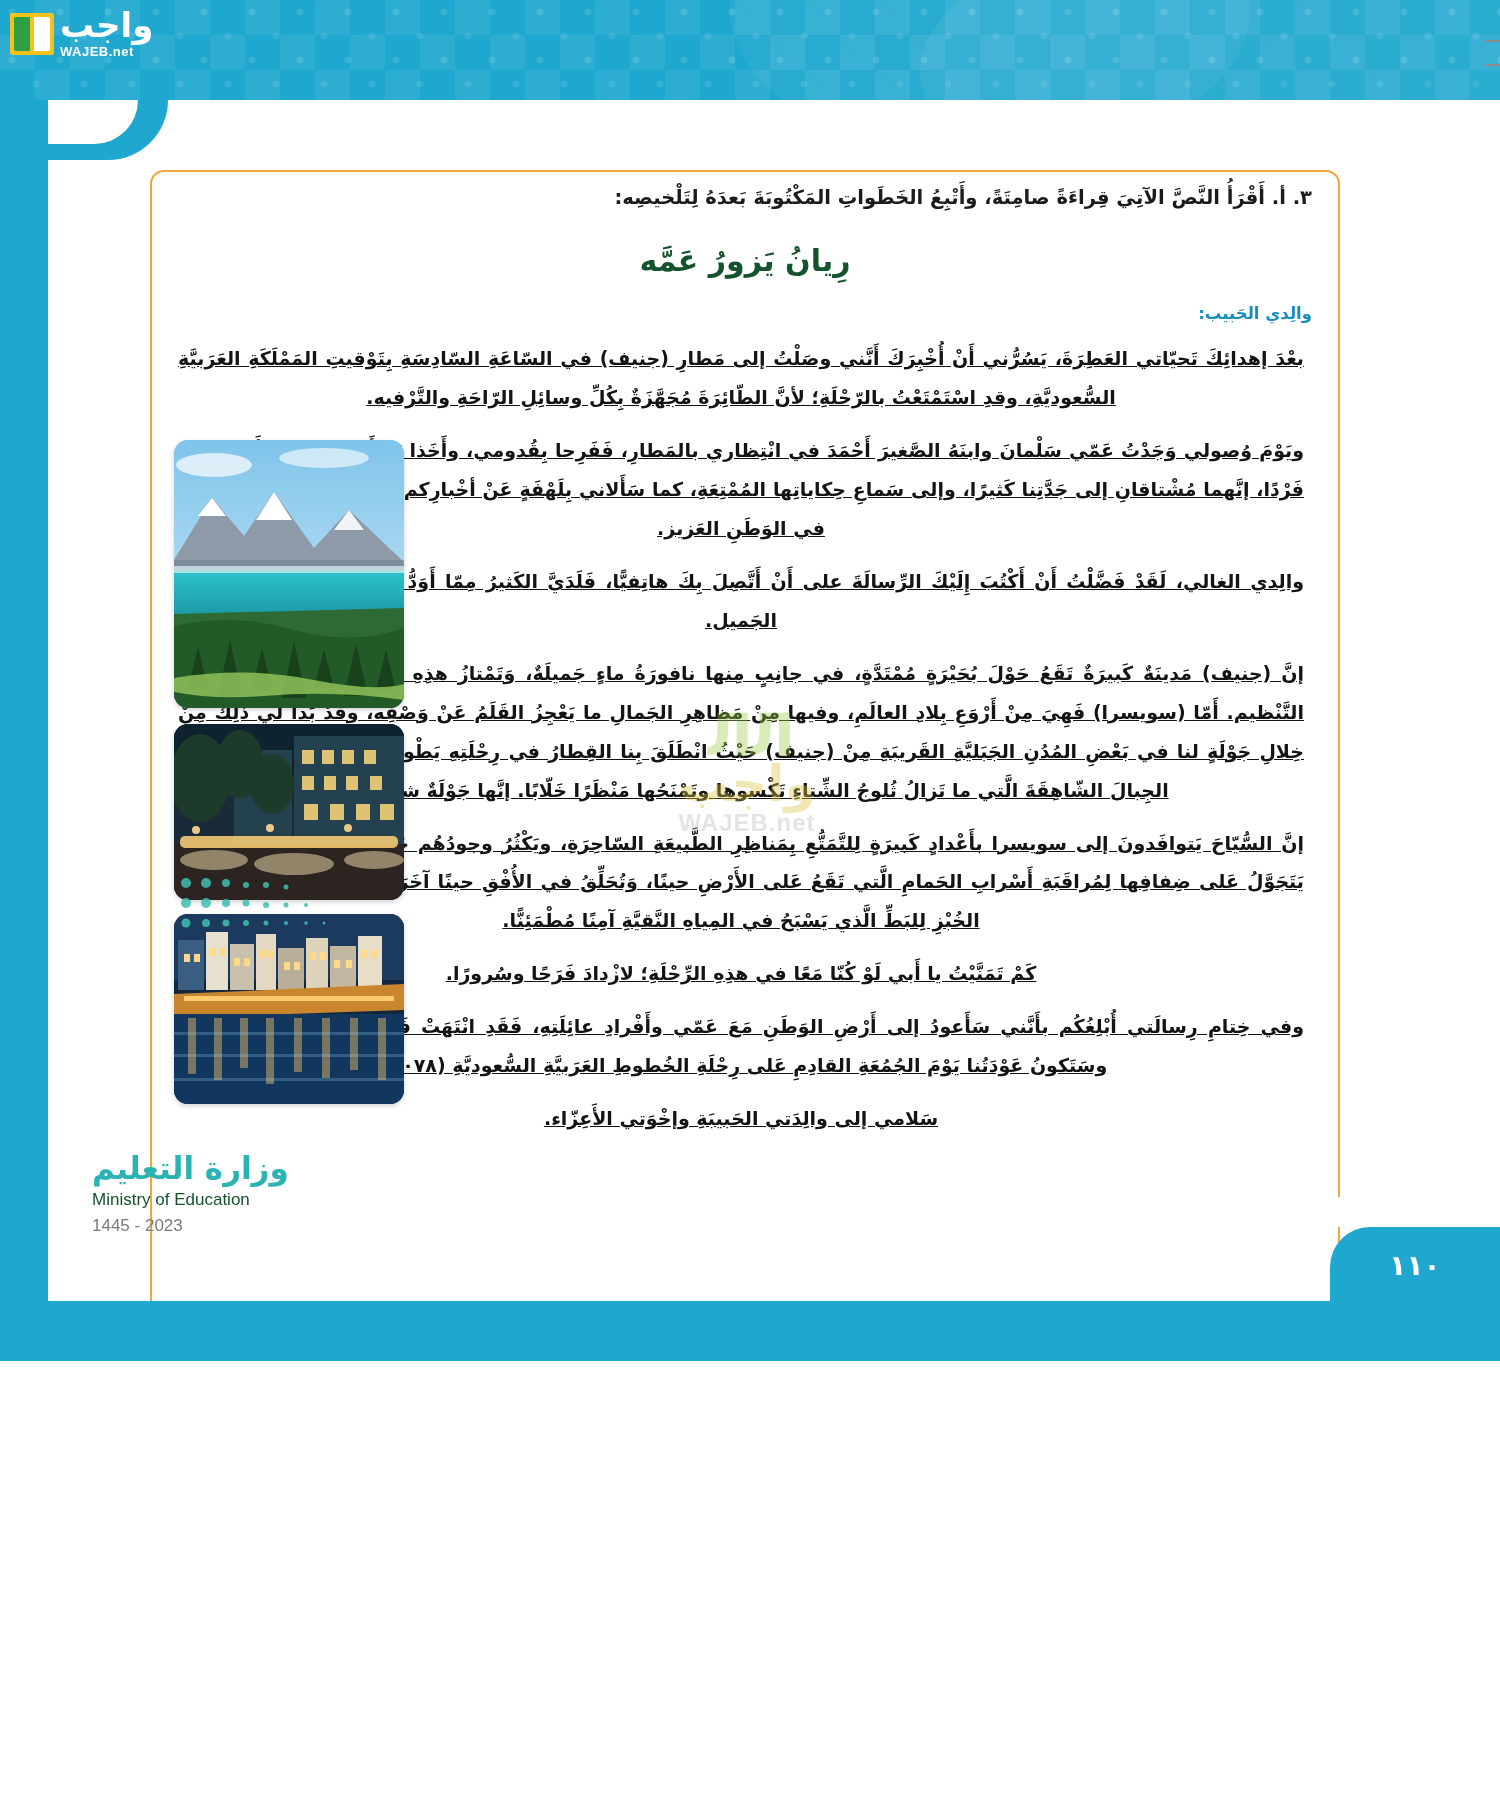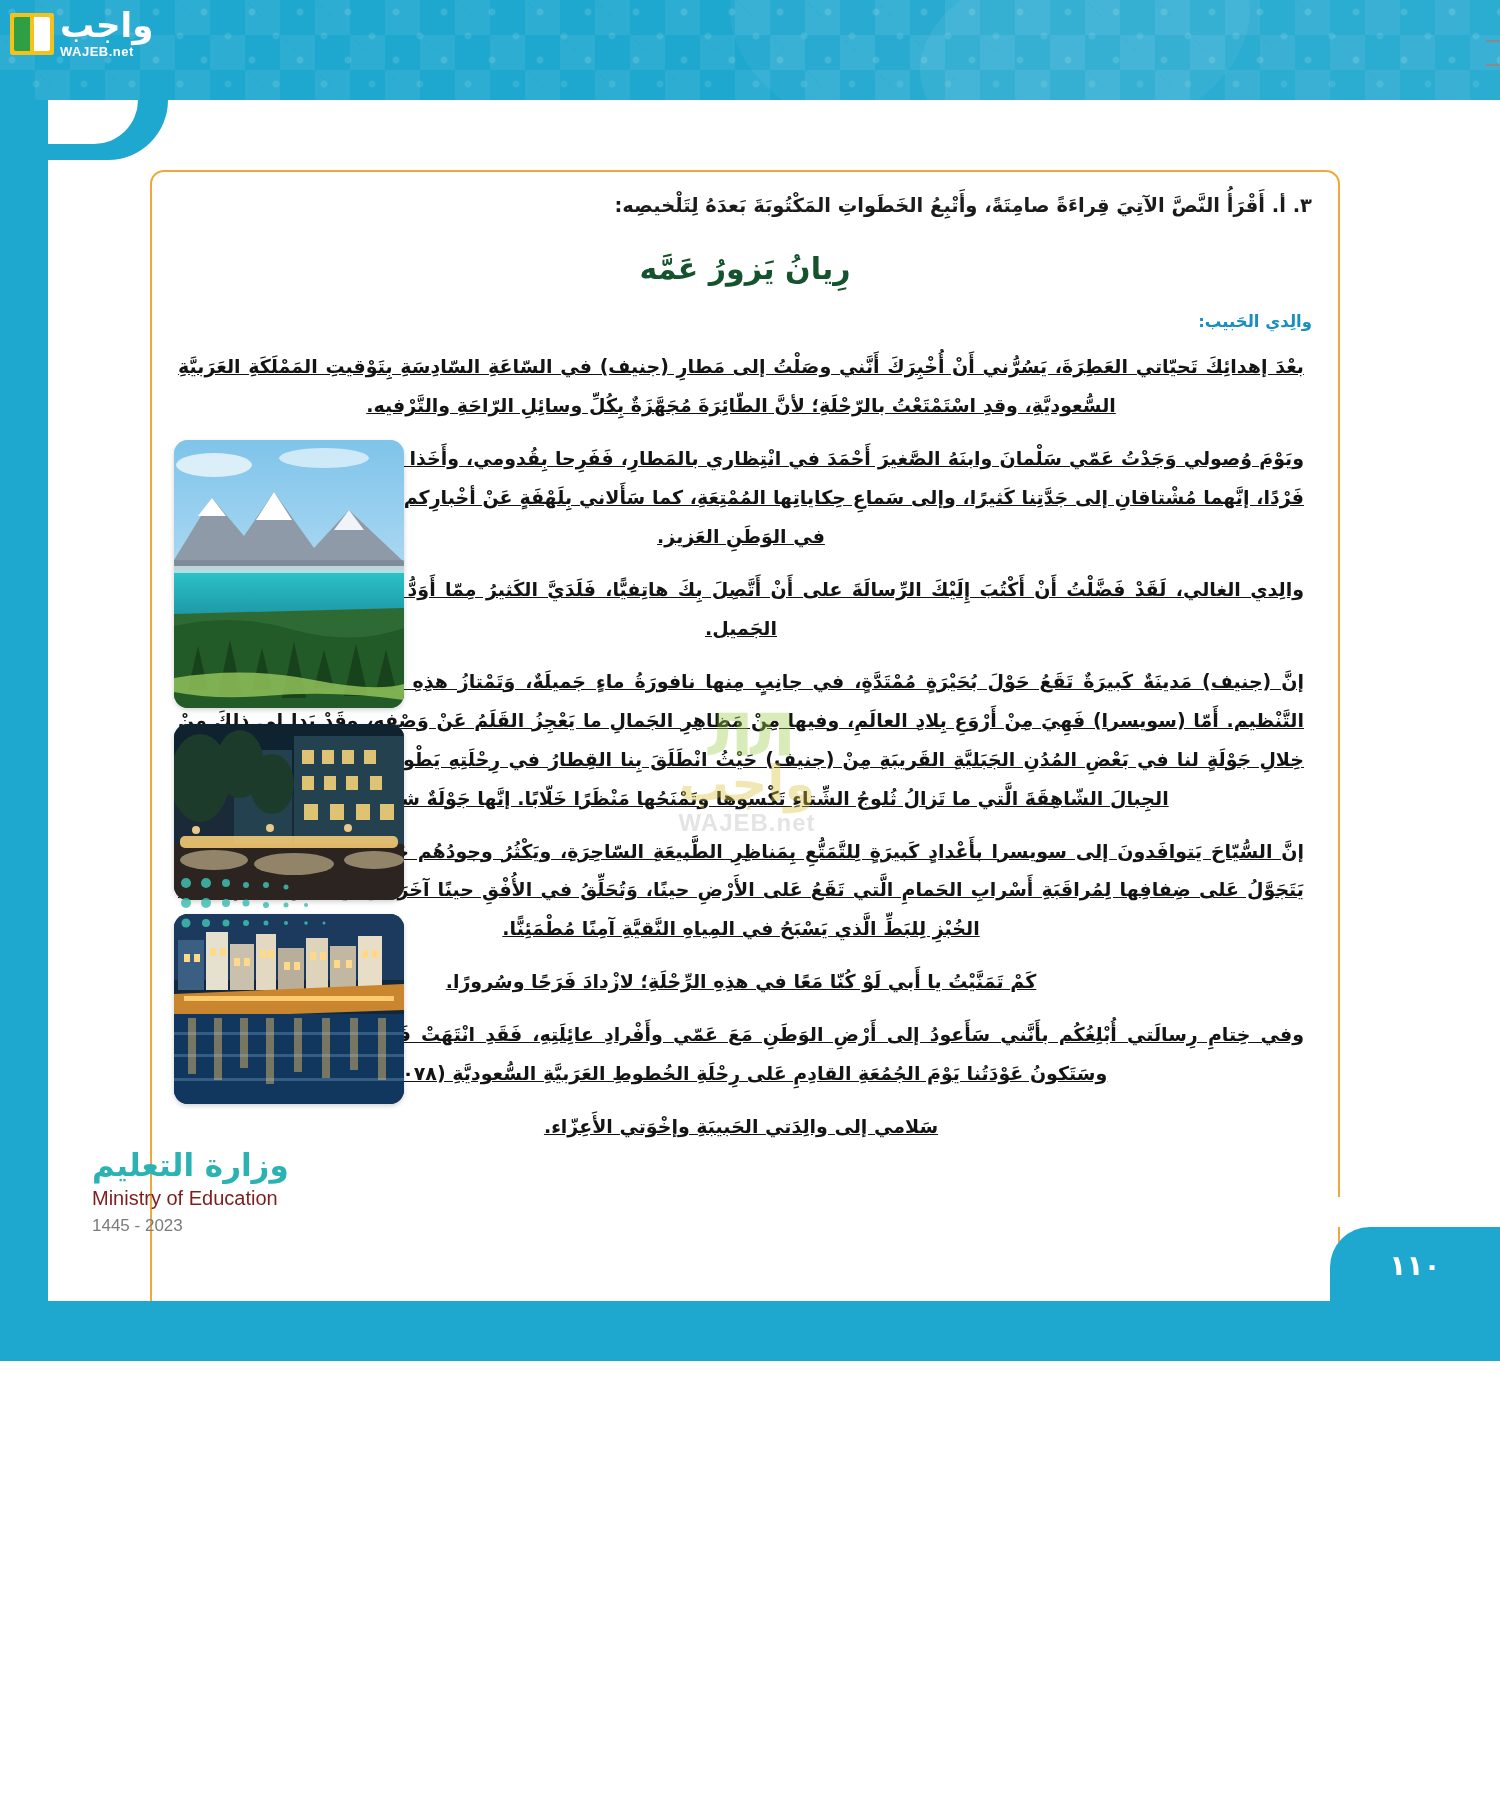--- a/index.html
+++ b/index.html
@@ -136,21 +136,21 @@
   .content {
     position: absolute;
     left: 150px; top: 170px;
     width: 1190px; height: 1330px;
   }
 
   .q-box {
     position: relative;
     border: 2px solid #f0a83a;
     border-radius: 14px;
-    padding: 16px 26px 10px 26px;
+    padding: 8px 26px 10px 26px;
     width: 1190px;
     min-height: 1270px;
     background: #ffffff;
   }
 
   .q-line {
     direction: rtl; text-align: right;
     font-size: 19.5px;
     color: #1b1b1b;
     font-weight: bold;
@@ -229,21 +229,21 @@
     text-align: left;
     margin-left: 20px;
   }
   .moe-ar {
     direction: rtl; text-align: left;
     color: #2bb3b3;
     font-size: 31px; font-weight: bold;
     letter-spacing: 1px;
   }
   .moe-en {
-    color: #7f1d1d; font-size: 20px;
+    color: #14532d; font-size: 17px;
     font-family: "Liberation Sans", sans-serif;
     margin-top: 4px;
   }
   .moe-year {
     color: #7b7b7b; font-size: 17px;
     font-family: "Liberation Sans", sans-serif;
     margin-top: 6px;
   }
 
   .vision-dots {

